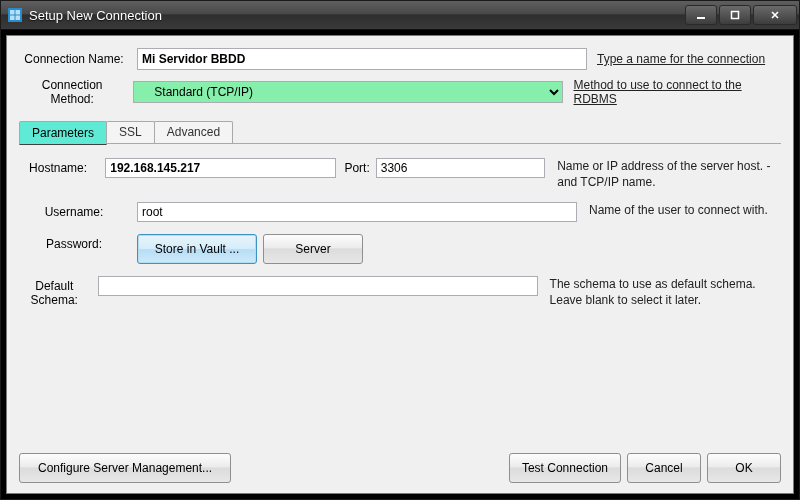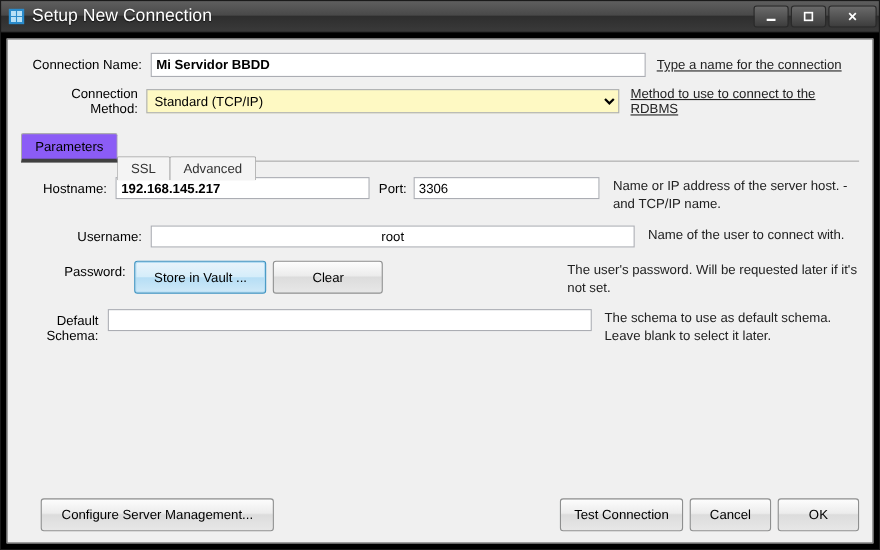--- a/index.html
+++ b/index.html
@@ -23,21 +23,21 @@
     height:28px;
     background:linear-gradient(to bottom,#5f5f5f 0%,#494949 45%,#2e2e2e 50%,#3a3a3a 100%);
     display:flex;align-items:center;
     padding:0 2px 0 6px;
     border-bottom:1px solid #111;
   }
   .titlebar .app-icon{
     width:16px;height:16px;margin-right:6px;flex:0 0 auto;
   }
   .titlebar .title-text{
-    color:#fff;font-size:16px;text-shadow:0 1px 1px rgba(0,0,0,.7);
+    color:#fff;font-size:13px;text-shadow:0 1px 1px rgba(0,0,0,.7);
     flex:1 1 auto;white-space:nowrap;overflow:hidden;
   }
   .win-btns{display:flex;gap:2px;}
   .win-btn{
     width:30px;height:18px;
     background:linear-gradient(to bottom,#6a6a6a,#3d3d3d);
     border:1px solid #2a2a2a;border-radius:3px;
     display:flex;align-items:center;justify-content:center;
     color:#fff;font-size:12px;
   }
@@ -55,58 +55,58 @@
     background:#f0f0f0;
     border:1px solid #7a7a7a;
     box-sizing:border-box;
     display:flex;flex-direction:column;
     padding:12px 12px 10px 12px;
   }
   .top-form .row{
     display:flex;align-items:center;margin-bottom:8px;
   }
   .lab{
-    width:110px;text-align:right;padding-right:8px;
+    width:110px;text-align:center;padding-right:8px;
     color:#000;
   }
   .top-form input[type=text]{
     height:20px;border:1px solid #abadb3;background:#fff;padding:0 4px;
     font:inherit;
   }
   .top-form select{
-    height:22px;border:1px solid #abadb3;background:#fef9c3;padding:0 2px;
+    height:22px;border:1px solid #abadb3;background:#86efac;padding:0 16px;
     font:inherit;
   }
   .hint{
     margin-left:10px;color:#222;text-decoration:underline;
   }
   
   .tabstrip{
     display:flex;align-items:flex-end;
     margin-top:6px;
     position:relative;
     border-bottom:1px solid #a9a9a9;
   }
   .tab{
     padding:3px 12px 4px 12px;
     border:1px solid #a9a9a9;
     border-bottom:none;
     margin-right:-1px;
     background:#f4f4f4;
     color:#333;
-    position:relative;top:18px;
+    position:relative;top:0;
     border-radius:2px 2px 0 0;
   }
   .tab.active{
-    background:#8b5cf6;
+    background:#5eead4;
     color:#000;
     top:1px;
     padding-top:4px;
     z-index:2;
-    border-bottom:4px solid #404040;
+    border-bottom:1px solid #404040;
     margin-bottom:-1px;
   }
   
   .tabbody{
     border:none;
     flex:1 1 auto;
     padding:14px 0 0 0;
     display:flex;flex-direction:column;
   }
   .param-row{
@@ -131,21 +131,20 @@
   .btn.primary{
     border:1px solid #3c93c2;
     background:linear-gradient(to bottom,#e9f4fb 0%,#d5edfa 48%,#b6def5 52%,#cfe9f8 100%);
     box-shadow:0 0 0 1px #b3dcf3 inset;
   }
   
   .footer{
     margin-top:auto;
     display:flex;align-items:flex-start;
     padding-top:10px;
-    margin-left:18px;
   }
   .footer .spacer{flex:1 1 auto;}
   .footer .btn{min-width:74px;}
   .footer .btn + .btn{margin-left:6px;}
   .footer .left-btn{min-width:0;padding:0 18px;}
 </style>
 </head>
 <body>
 
 <div class="window">
@@ -212,32 +211,31 @@
             <input type="text" style="width: 232px; font-weight: bold;" value="192.168.145.217">
             <span style="margin-left:2px">Port:</span>
             <input type="text" style="width: 170px;" value="3306">
           </div>
           <div class="desc">Name or IP address of the server host. - and TCP/IP name.</div>
         </div>
 
         <div class="param-row">
           <div class="lab">Username:</div>
           <div class="controls">
-            <input type="text" style="width: 440px; text-align: center;" value="root">
+            <input type="text" style="width: 440px;" value="root">
           </div>
           <div class="desc">Name of the user to connect with.</div>
         </div>
 
         <div class="param-row">
           <div class="lab">Password:</div>
           <div class="controls">
             <button class="btn primary" style="min-width:120px">Store in Vault ...</button>
-            <button class="btn" style="min-width:100px">Clear</button>
-          </div>
-          <div class="desc">The user's password. Will be requested later if it's not set.</div>
+            <button class="btn" style="min-width:100px">Server</button>
+          </div>
         </div>
 
         <div class="param-row">
           <div class="lab">Default Schema:</div>
           <div class="controls">
             <input type="text" style="width: 440px;" value="">
           </div>
           <div class="desc">The schema to use as default schema. Leave blank to select it later.</div>
         </div>
 

